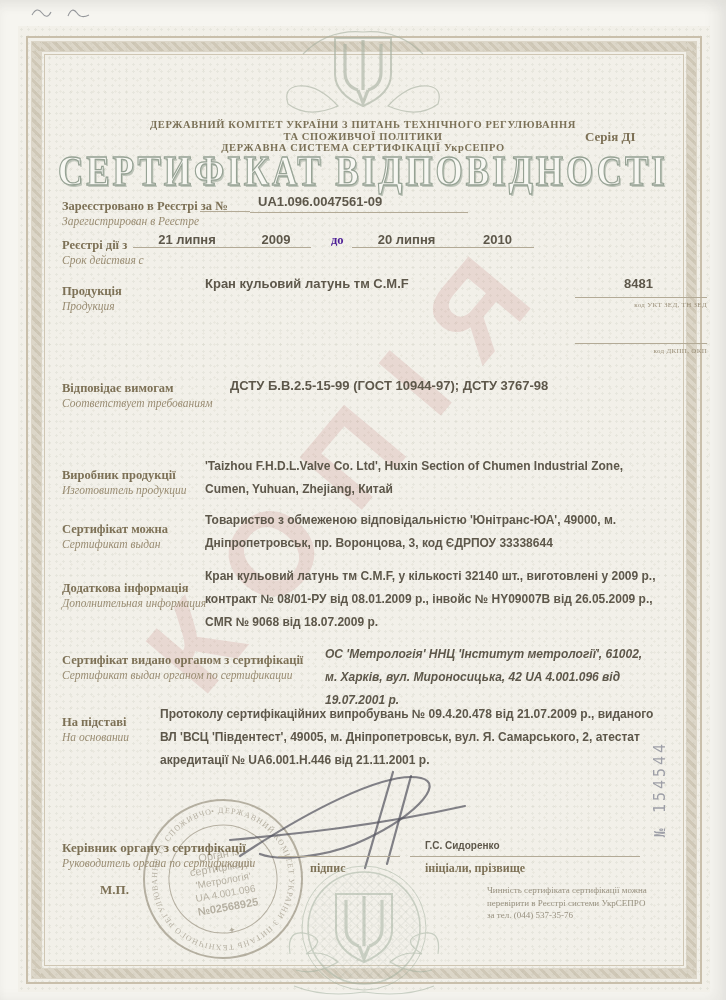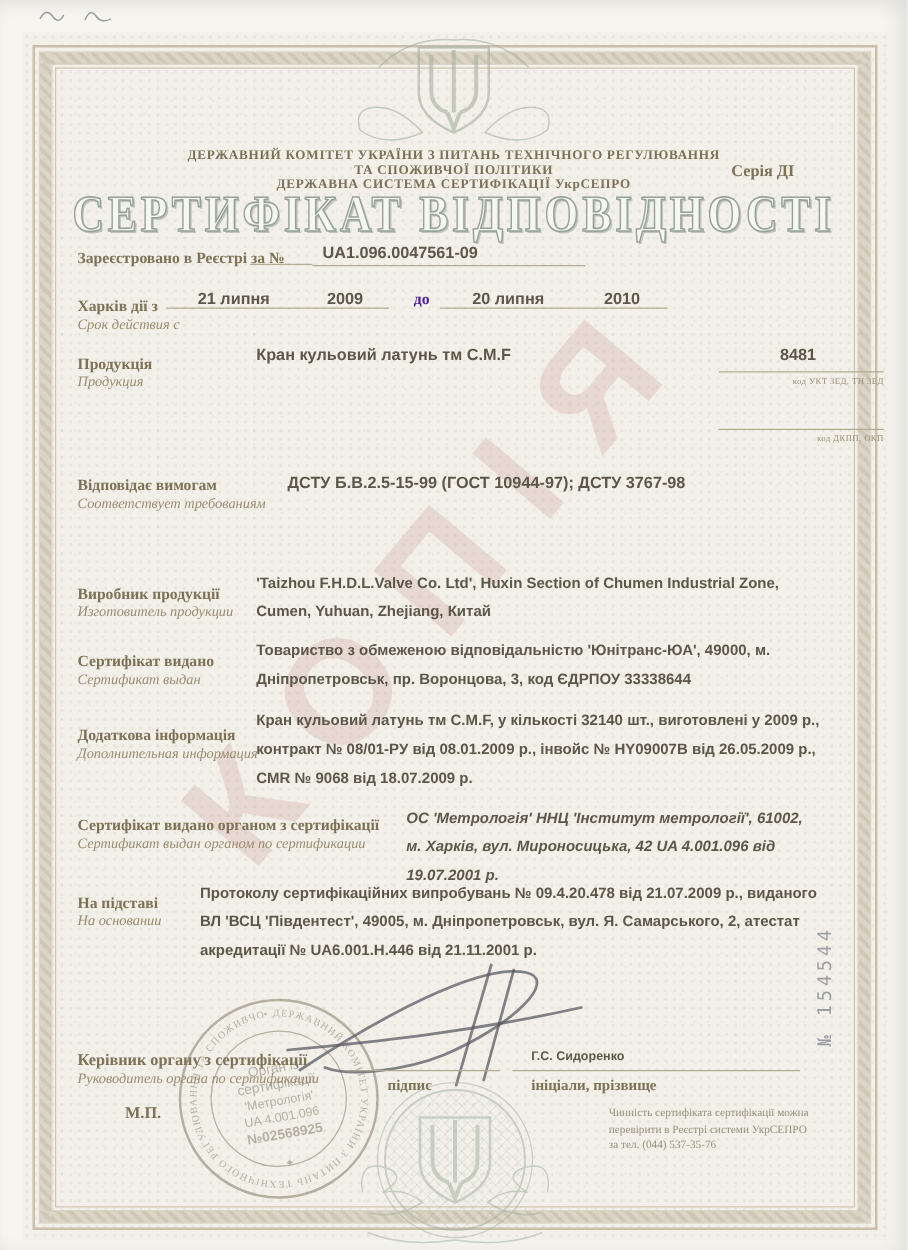--- a/index.html
+++ b/index.html
@@ -92,26 +92,27 @@
   <div class="hdr" style="top:131px;font-size:10.5px;">ТА СПОЖИВЧОЇ ПОЛІТИКИ</div>
   <div class="hdr" style="top:142px;font-size:10.5px;">ДЕРЖАВНА СИСТЕМА СЕРТИФІКАЦІЇ УкрСЕПРО</div>
   <div class="lbl" style="left:585px;top:130px;font-size:13px;">Серія ДІ</div>
 
   <div class="title" style="top:152px;">СЕРТИФІКАТ ВІДПОВІДНОСТІ</div>
 
   <div class="watermark">КОПІЯ</div>
 
   <div class="lbl" style="left:62px;top:199px;width:230px;">
     <span>Зареєстровано в Реєстрі за №</span>
+    <span class="ru">Зарегистрирован в Реестре</span>
   </div>
   <div class="val val-lg uline" style="left:250px;top:192px;width:210px;line-height:20px;text-align:left;padding-left:8px;">UA1.096.0047561-09</div>
   <div class="codeline" style="left:200px;top:211px;width:50px;"></div>
 
   <div class="lbl" style="left:62px;top:238px;width:120px;">
-    <span>Харків дії з</span>
+    <span>Реєстрі дії з</span>
     <span class="ru">Срок действия с</span>
   </div>
   <div style="position:absolute;left:133px;top:230px;white-space:nowrap;">
     <span class="seg" style="width:108px;">21 липня</span><span class="seg" style="width:70px;">2009</span>
     <span style="font-weight:bold;font-size:12.5px;color:#4c1d95;padding:0 4px;margin-left:12px;">до</span>
     <span class="seg" style="width:110px;">20 липня</span><span class="seg" style="width:72px;">2010</span>
   </div>
 
   <div class="lbl" style="left:62px;top:284px;width:130px;">
     <span>Продукція</span>
@@ -130,21 +131,21 @@
   </div>
   <div class="val val-lg" style="left:230px;top:374px;width:420px;">ДСТУ Б.В.2.5-15-99 (ГОСТ 10944-97); ДСТУ 3767-98</div>
 
   <div class="lbl" style="left:62px;top:468px;width:150px;">
     <span>Виробник продукції</span>
     <span class="ru">Изготовитель продукции</span>
   </div>
   <div class="val" style="left:205px;top:455px;width:460px;">'Taizhou F.H.D.L.Valve Co. Ltd', Huxin Section of Chumen Industrial Zone, Cumen, Yuhuan, Zhejiang, Китай</div>
 
   <div class="lbl" style="left:62px;top:522px;width:150px;">
-    <span>Сертифікат видано</span>
+    <span>Сертифікат можна</span>
     <span class="ru">Сертификат выдан</span>
   </div>
   <div class="val" style="left:205px;top:509px;width:460px;">Товариство з обмеженою відповідальністю 'Юнітранс-ЮА', 49000, м. Дніпропетровськ, пр. Воронцова, 3, код ЄДРПОУ 33338644</div>
 
   <div class="lbl" style="left:62px;top:581px;width:150px;">
     <span>Додаткова інформація</span>
     <span class="ru">Дополнительная информация</span>
   </div>
   <div class="val" style="left:205px;top:565px;width:465px;">Кран кульовий латунь тм C.M.F, у кількості 32140 шт., виготовлені у 2009 р., контракт № 08/01-РУ від 08.01.2009 р., інвойс № HY09007B від 26.05.2009 р., CMR № 9068 від 18.07.2009 р.</div>
 

